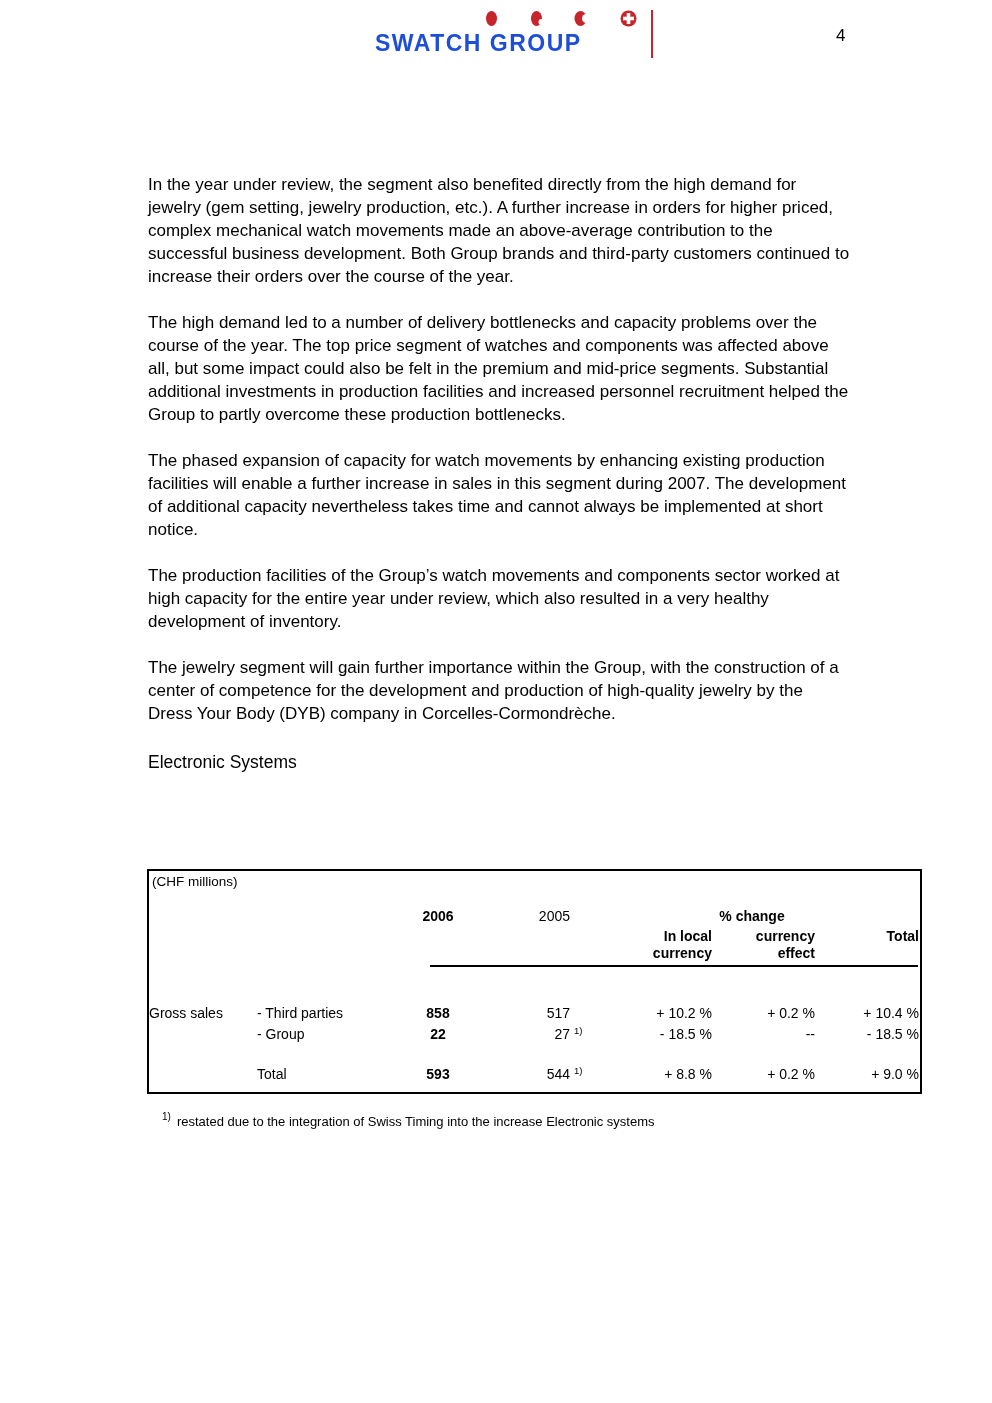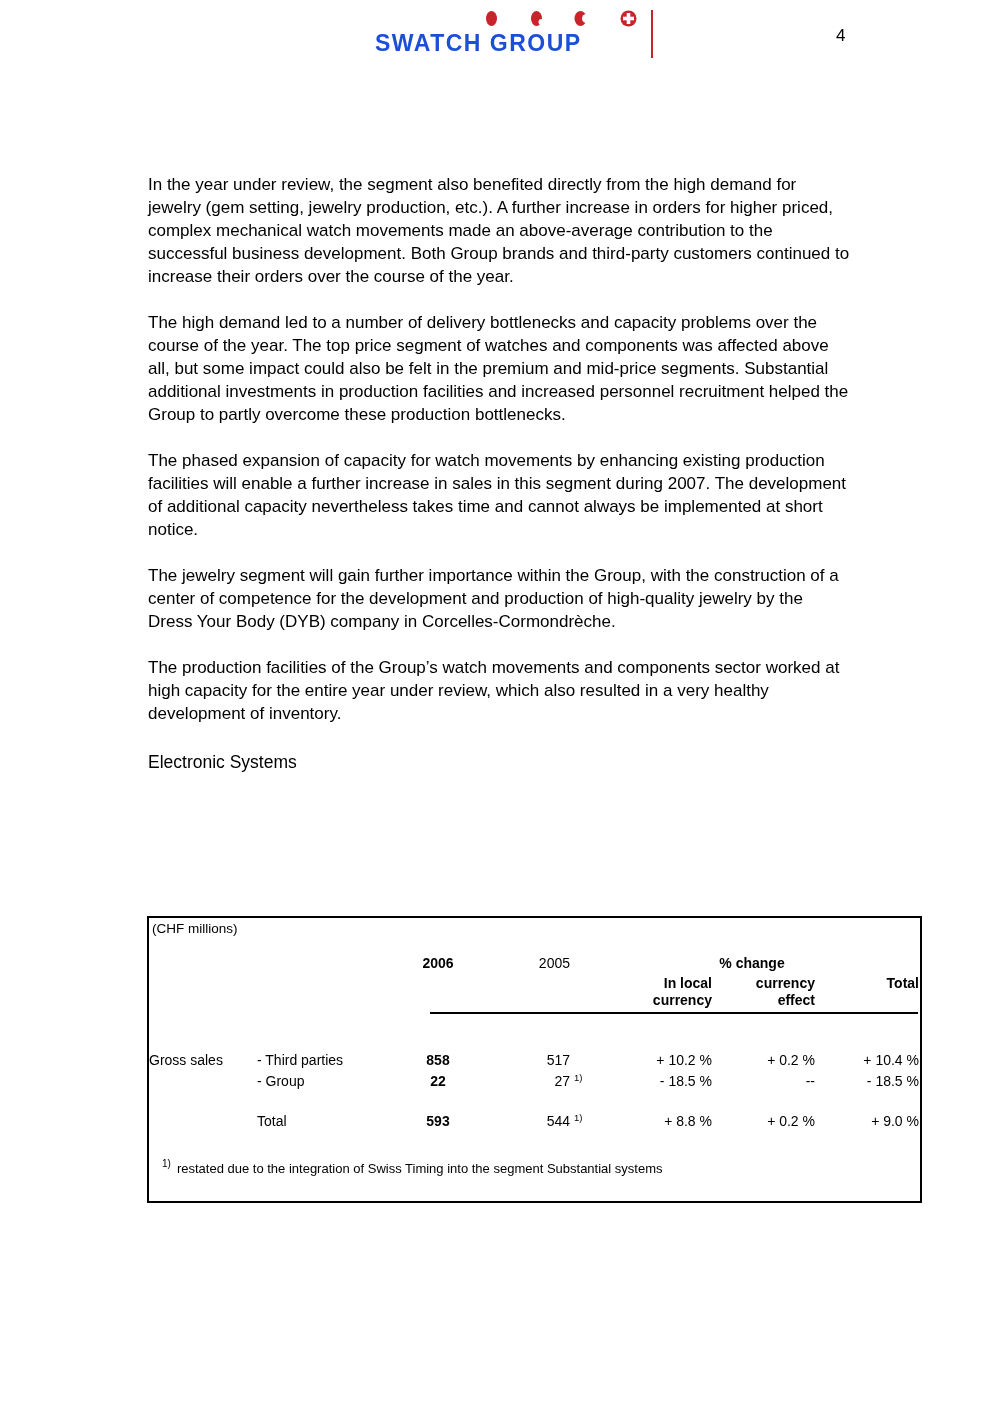--- a/index.html
+++ b/index.html
@@ -37,21 +37,21 @@
   .content p{
     margin:0 0 23px 0;
     font-size:17px;line-height:23px;color:#000;
   }
   .section-heading{
     margin:27px 0 22px 0;
     font-size:17.5px;font-weight:normal;
   }
   
   .fin-table{
-    position:absolute;left:147px;top:916px;width:775px;height:287px;
+    position:absolute;left:147px;top:869px;width:775px;height:225px;
     border:2px solid #000;box-sizing:border-box;
     font-size:14px;color:#000;
   }
   .unit-label{
     padding:3px 0 0 3px;font-size:13.5px;
   }
   .trow{display:flex;align-items:flex-start;}
   .cA{width:108px;}
   .cB{width:120px;}
   .cC{width:122px;text-align:center;}
@@ -115,22 +115,22 @@
     </span>
   </div>
   <div class="logo-text">SWATCH GROUP</div>
   <div class="logo-rule"></div>
 </div>
 
 <div class="content">
   <p>In the year under review, the segment also benefited directly from the high demand for jewelry (gem setting, jewelry production, etc.). A further increase in orders for higher priced, complex mechanical watch movements made an above-average contribution to the successful business development. Both Group brands and third-party customers continued to increase their orders over the course of the year.</p>
   <p>The high demand led to a number of delivery bottlenecks and capacity problems over the course of the year. The top price segment of watches and components was affected above all, but some impact could also be felt in the premium and mid-price segments. Substantial additional investments in production facilities and increased personnel recruitment helped the Group to partly overcome these production bottlenecks.</p>
   <p>The phased expansion of capacity for watch movements by enhancing existing production facilities will enable a further increase in sales in this segment during 2007. The development of additional capacity nevertheless takes time and cannot always be implemented at short notice.</p>
+  <p>The production facilities of the Group’s watch movements and components sector worked at high capacity for the entire year under review, which also resulted in a very healthy development of inventory.</p>
   <p>The jewelry segment will gain further importance within the Group, with the construction of a center of competence for the development and production of high-quality jewelry by the Dress Your Body (DYB) company in Corcelles-Cormondrèche.</p>
-  <p>The production facilities of the Group’s watch movements and components sector worked at high capacity for the entire year under review, which also resulted in a very healthy development of inventory.</p>
   <h2 class="section-heading">Electronic Systems</h2>
 </div>
 
 <div class="fin-table">
   <div class="unit-label">(CHF millions)</div>
 
   <div class="trow hdr1">
     <span class="cA"></span>
     <span class="cB"></span>
     <span class="cC">2006</span>
@@ -189,15 +189,15 @@
       <span class="cD2">
           <span class="note-sup">1)</span>
         </span>
       <span class="cE">+ 8.8 %</span>
       <span class="cF">+ 0.2 %</span>
       <span class="cG">+ 9.0 %</span>
     </div>
   </div>
 
   <div class="footnote">
-    <span class="fn-marker">1)</span><span>restated due to the integration of Swiss Timing into the segment Substantial systems</span>
+    <span class="fn-marker">1)</span><span>restated due to the integration of Swiss Timing into the increase Electronic systems</span>
   </div>
 </div>
 
 </body></html>

